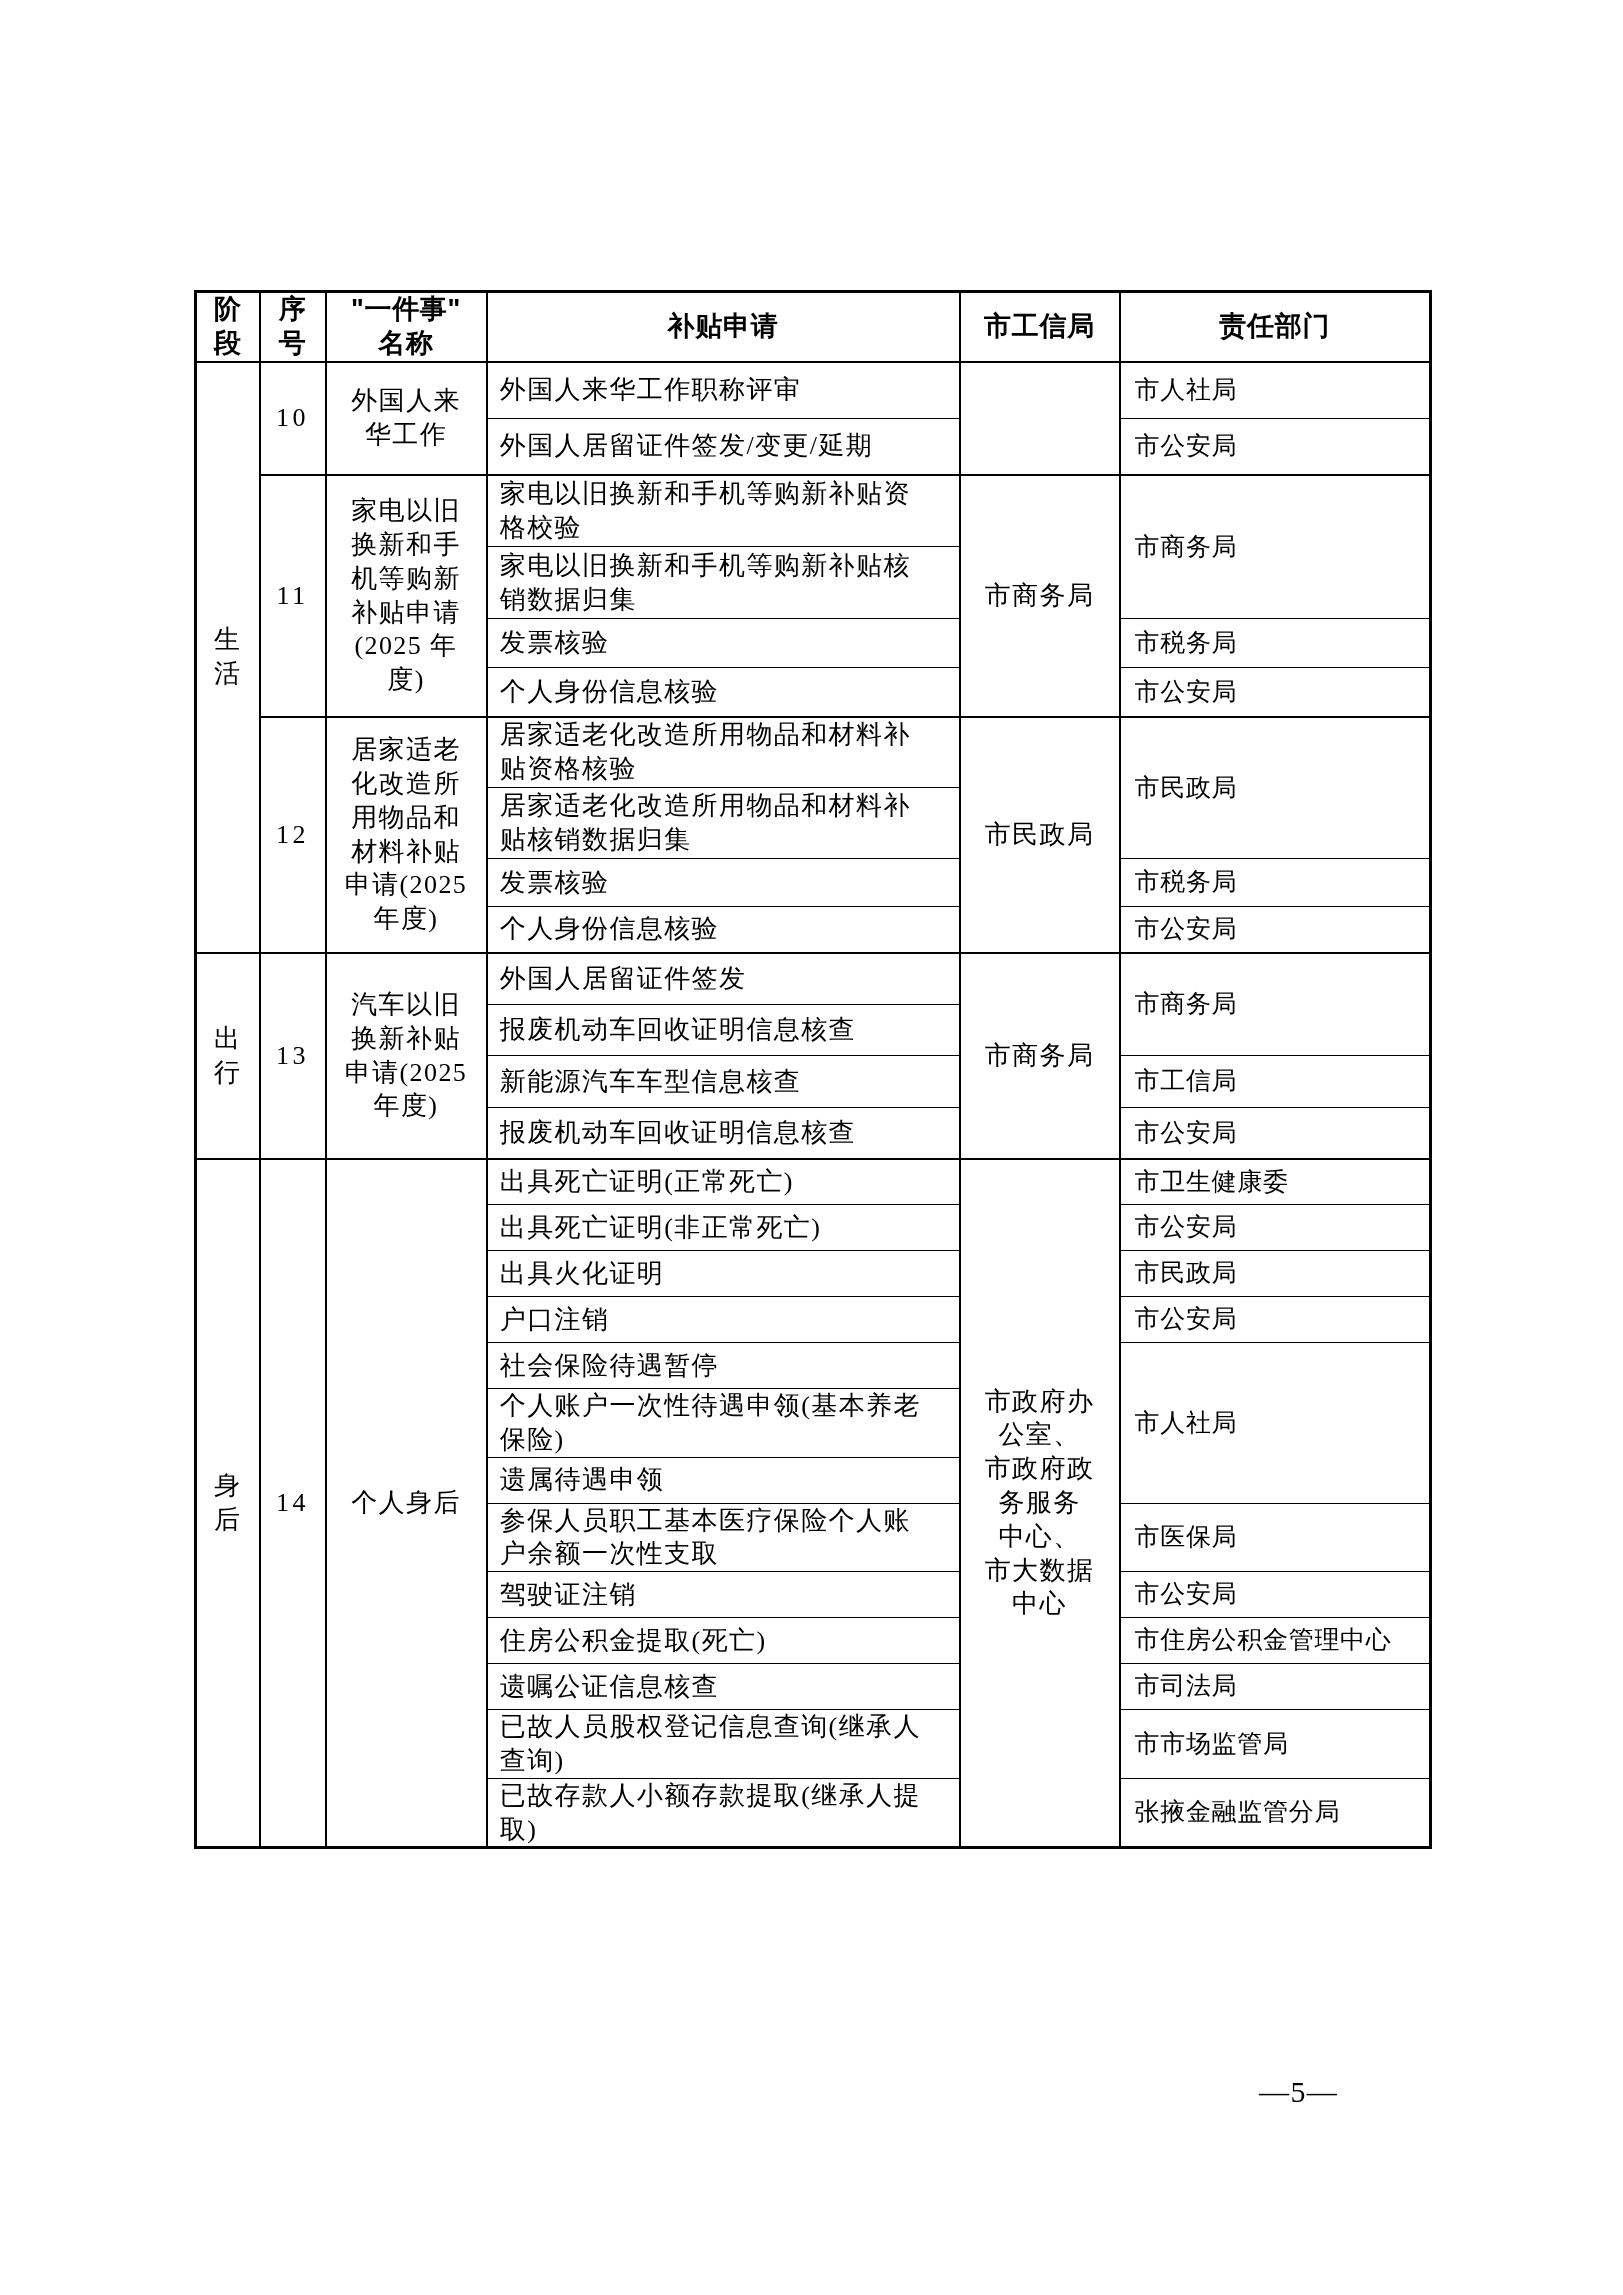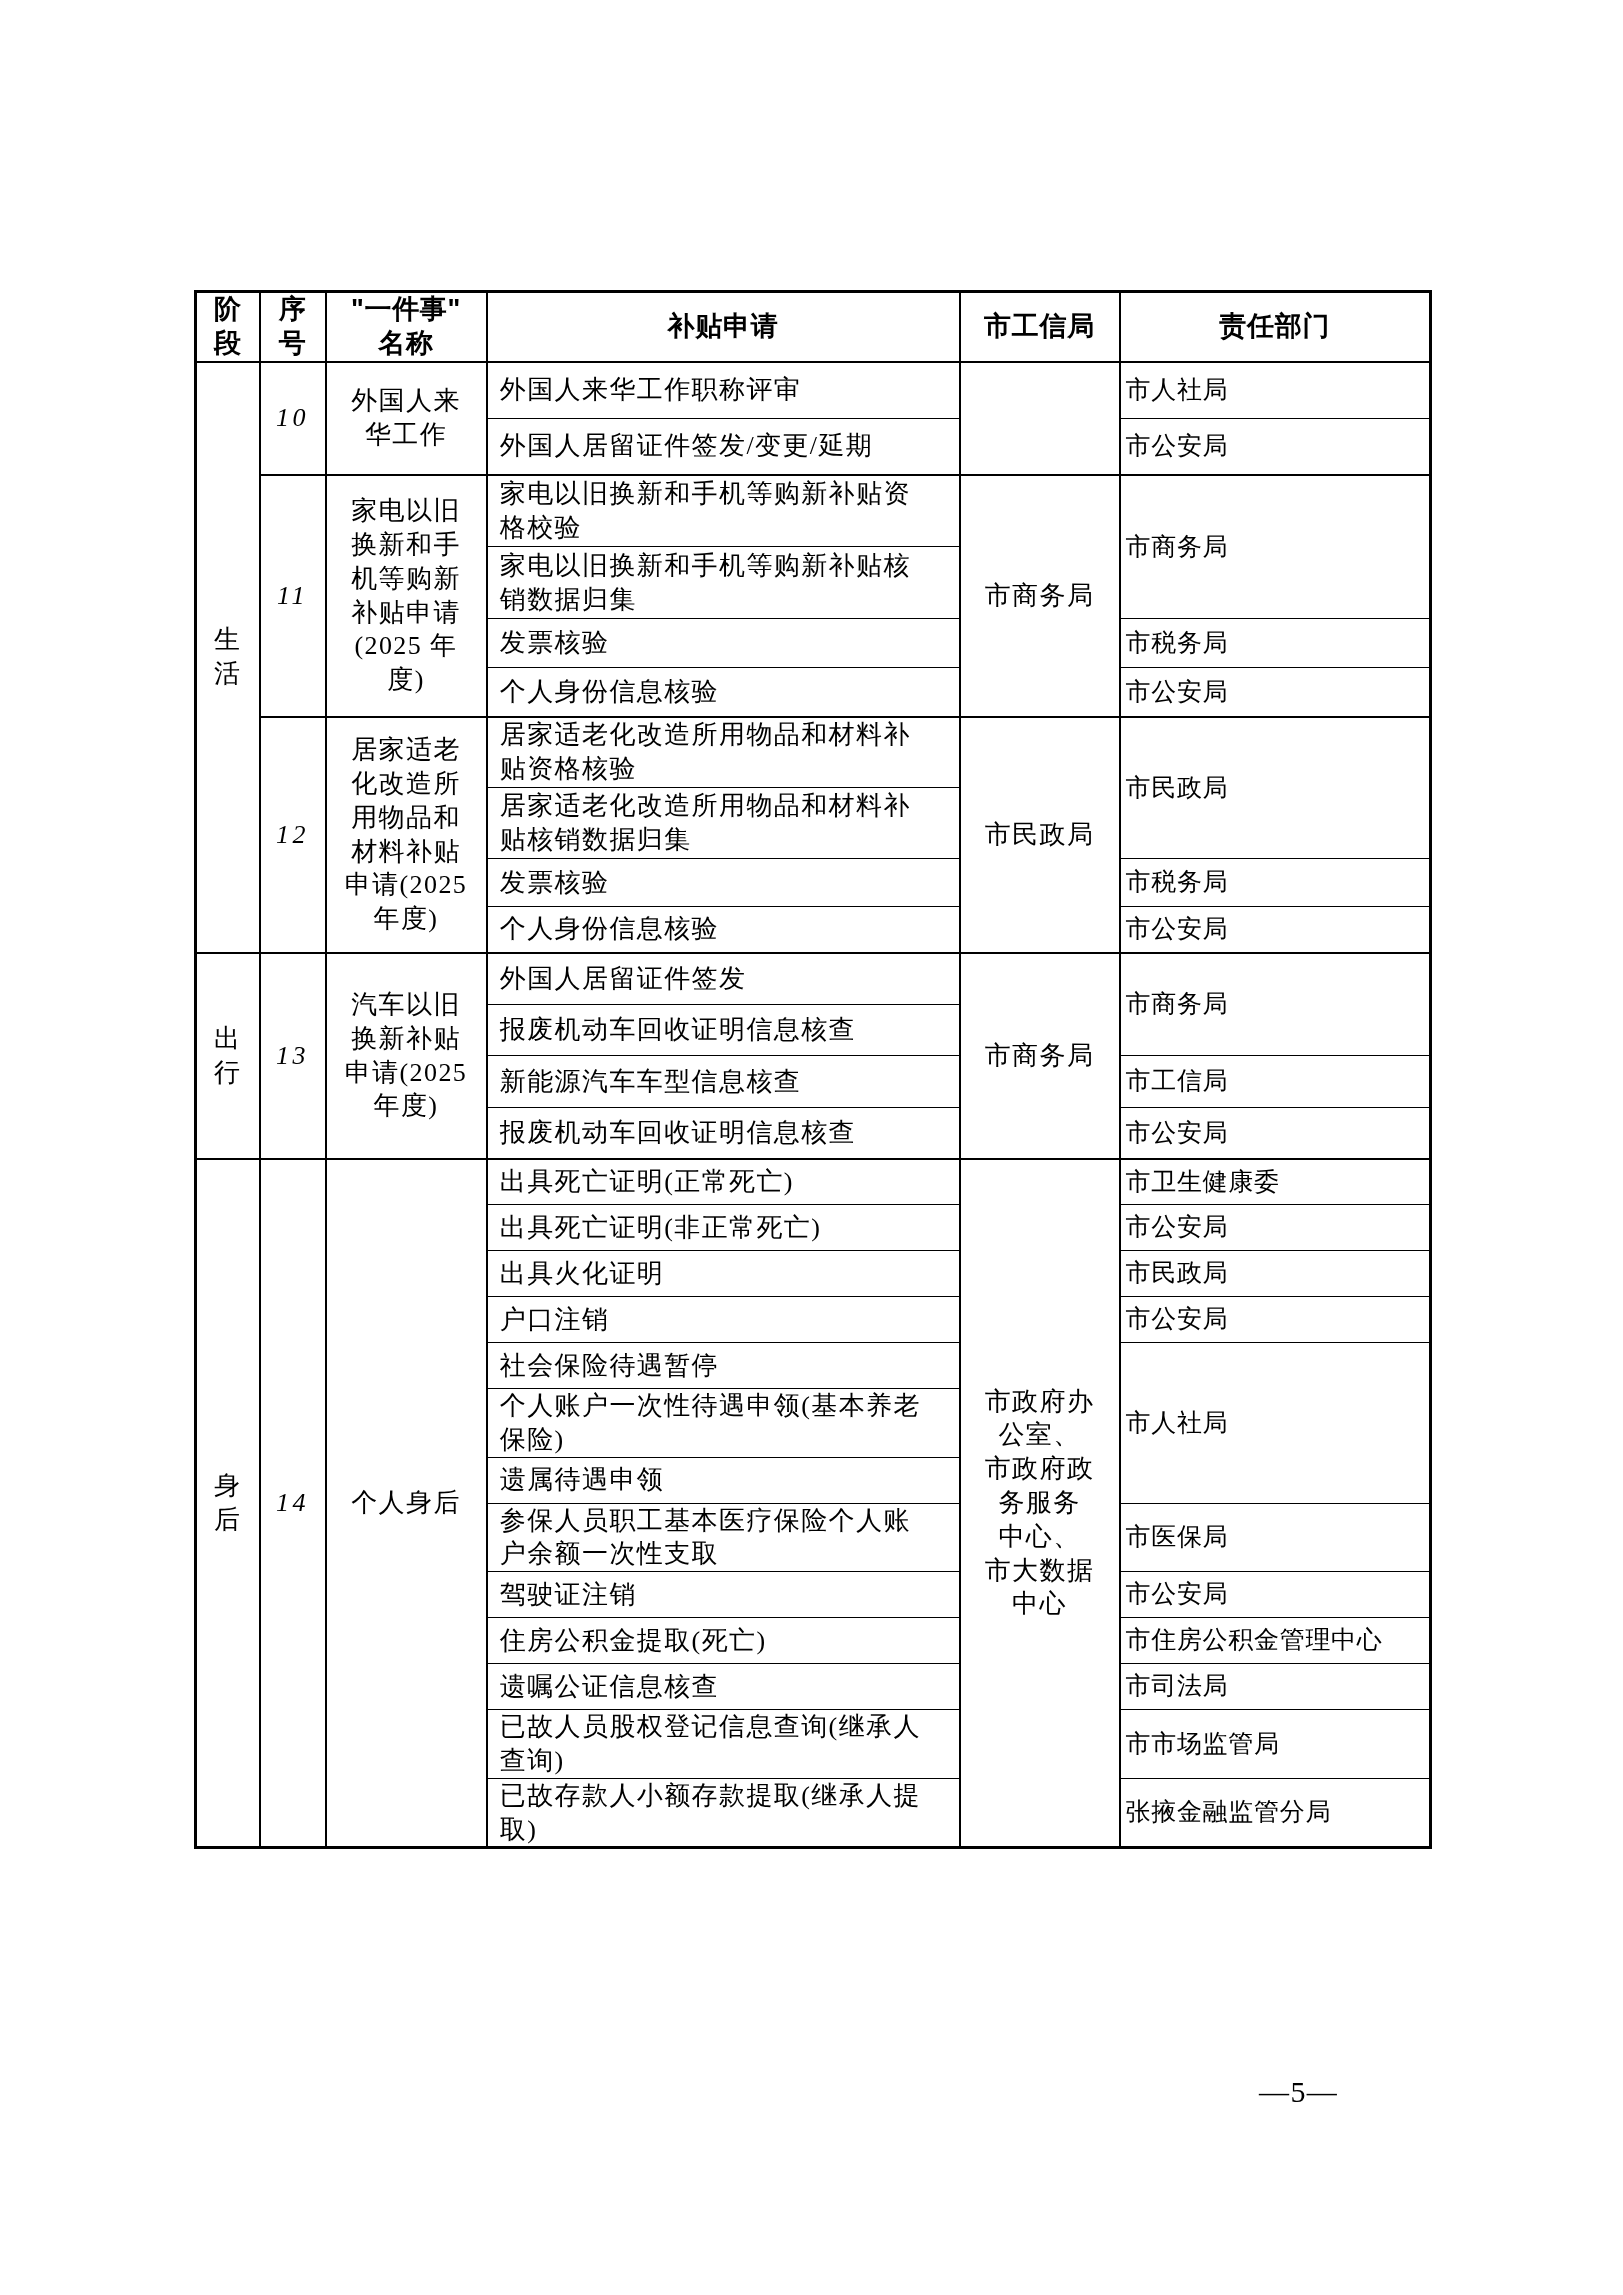--- a/index.html
+++ b/index.html
@@ -47,28 +47,27 @@
     letter-spacing: 0.7px;
     border-bottom: 2.7px solid #000;
   }
   table.doc td.item {
     text-align: left;
     padding-left: 12.3px;
     padding-right: 6px;
   }
   table.doc td.resp {
     text-align: left;
-    padding-left: 5px;
+    padding-left: 14px;
     padding-right: 5.5px;
     font-size: 25px;
     letter-spacing: 0.7px;
   }
   table.doc td.no {
     letter-spacing: 3.4px;
-    font-style: italic;
   }
   tr.gs td {
     border-top: 2.7px solid #000;
   }
   .pageno {
     position: absolute;
     left: 1259px;
     top: 2075px;
     font-family: "Liberation Serif", serif;
     font-size: 30px;

